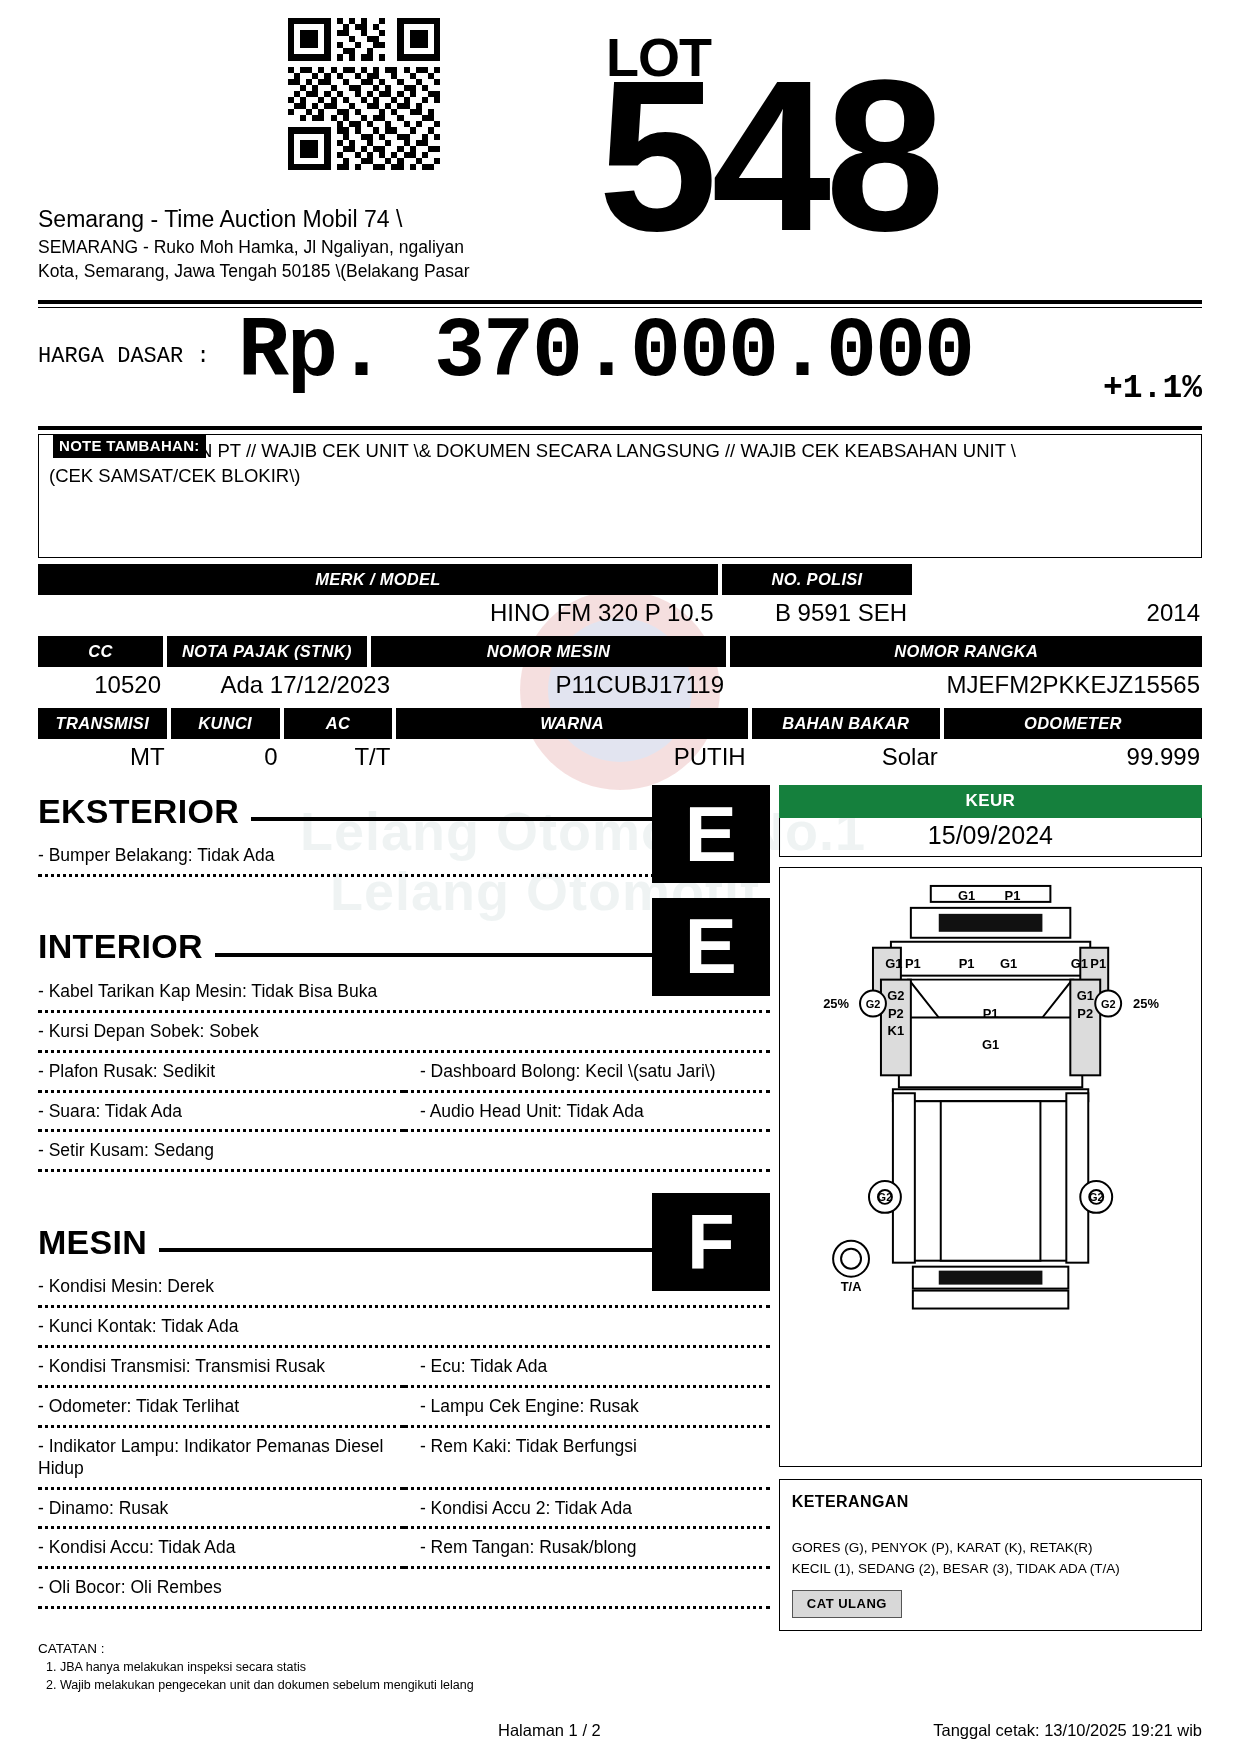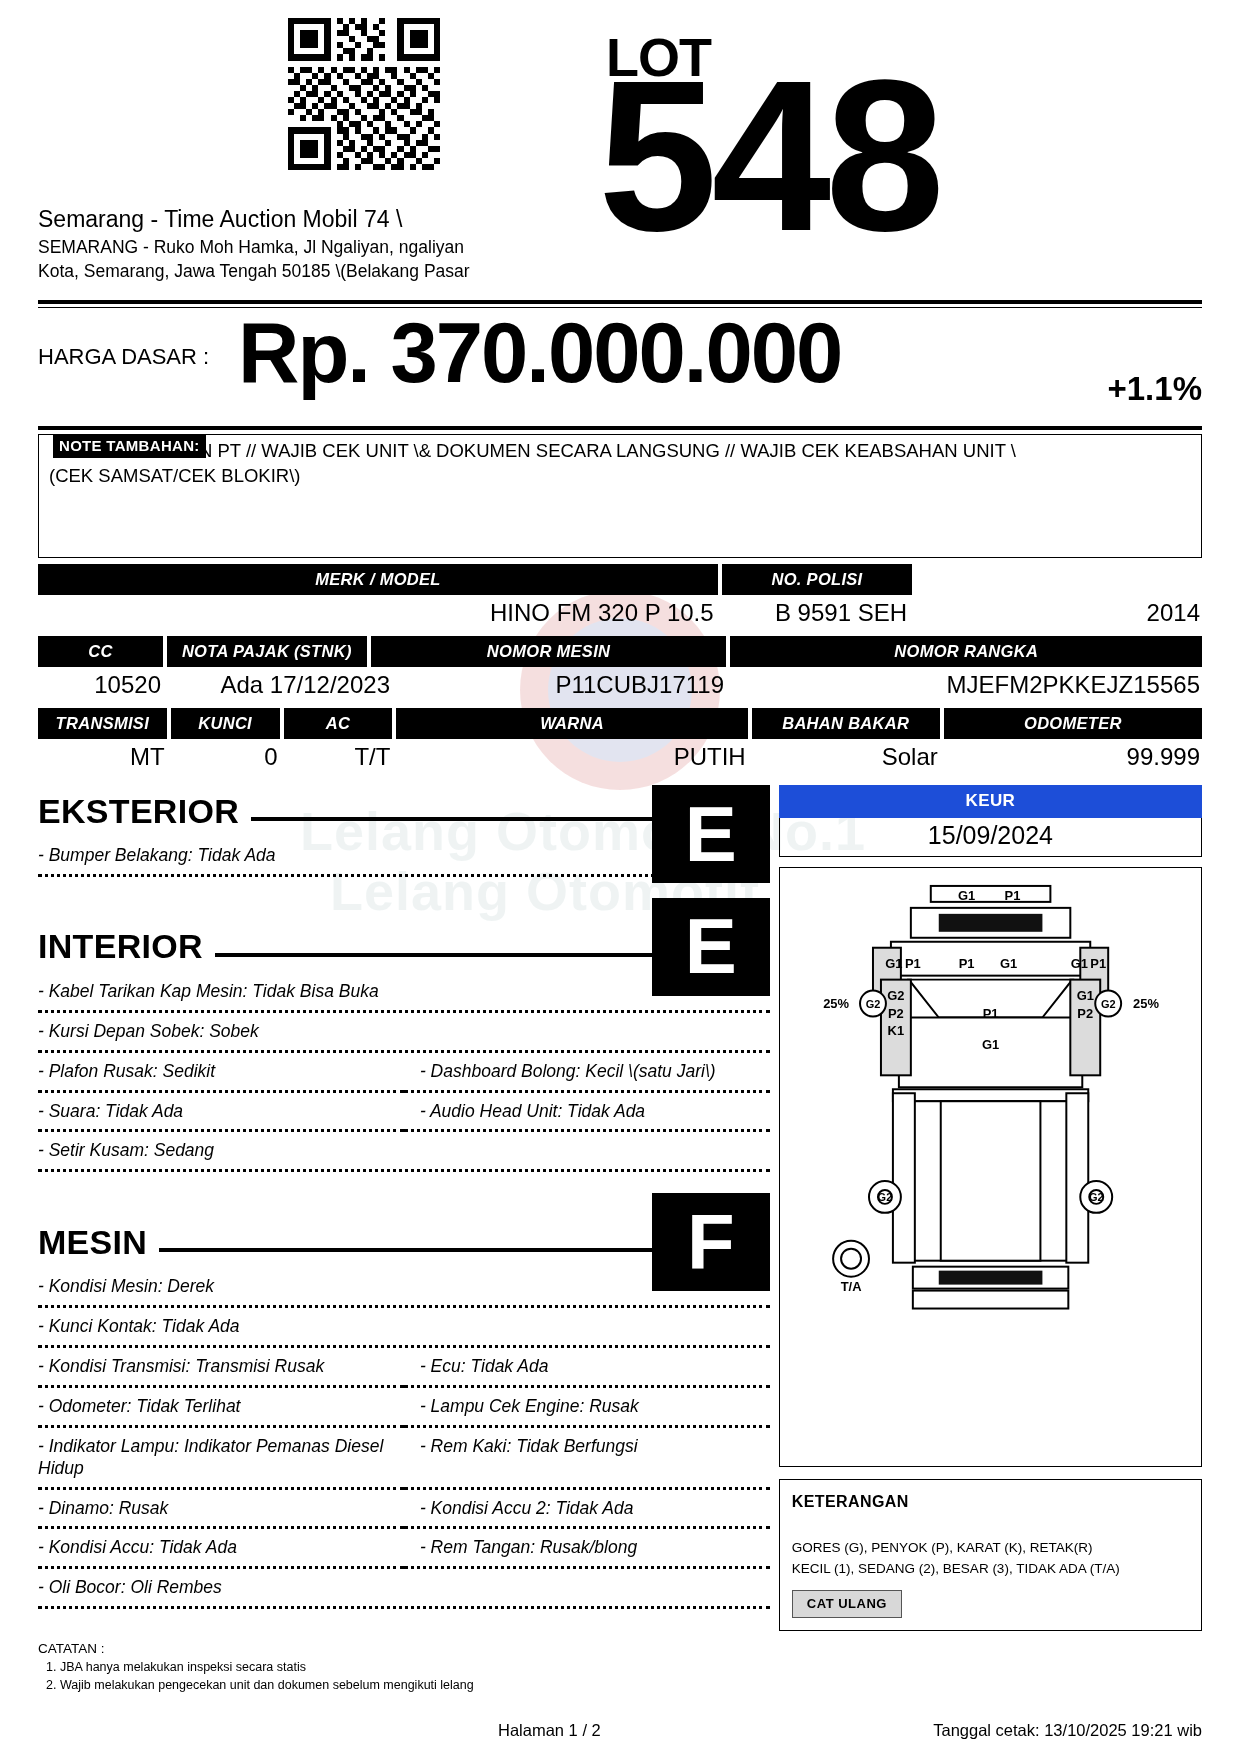--- a/index.html
+++ b/index.html
@@ -98,20 +98,21 @@
     letter-spacing: -6px;
   }
 
   .rule-thick { border-top: 4px solid #000; margin: 0 0 0 0; }
   .rule-thin { border-top: 1.5px solid #000; margin-top: 3px; }
 
   
   .price-row {
     position: relative;
     height: 118px;
+    font-family: Liberation Mono, monospace;
   }
   .harga-dasar {
     position: absolute;
     left: 0; top: 36px;
     font-size: 22px;
   }
   .price {
     position: absolute;
     left: 200px; top: -4px;
     font-size: 85px;
@@ -212,31 +213,30 @@
     right: 0;
   }
   .grade-ext { top: 0px; }
   .items { }
   .item-row { display: flex; }
   .item {
     font-size: 17.5px;
     padding: 8px 2px 7px 0;
     border-bottom: 3px dotted #000;
     line-height: 1.25;
-    font-style: italic;
   }
   .item.full { width: 100%; }
   .item.half { width: 50%; }
   .item.half.first { padding-right: 10px; }
   .item.half.second { padding-left: 16px; }
   .item-spacer { height: 44px; }
 
   
   .keur-hdr {
-    background: #1d4ed8;
+    background: #15803d;
     color: #fff;
     text-align: center;
     font-size: 17px;
     font-weight: bold;
     padding: 6px 0 7px;
     letter-spacing: 0.4px;
   }
   .keur-val {
     border: 1.5px solid #000;
     border-top: none;

